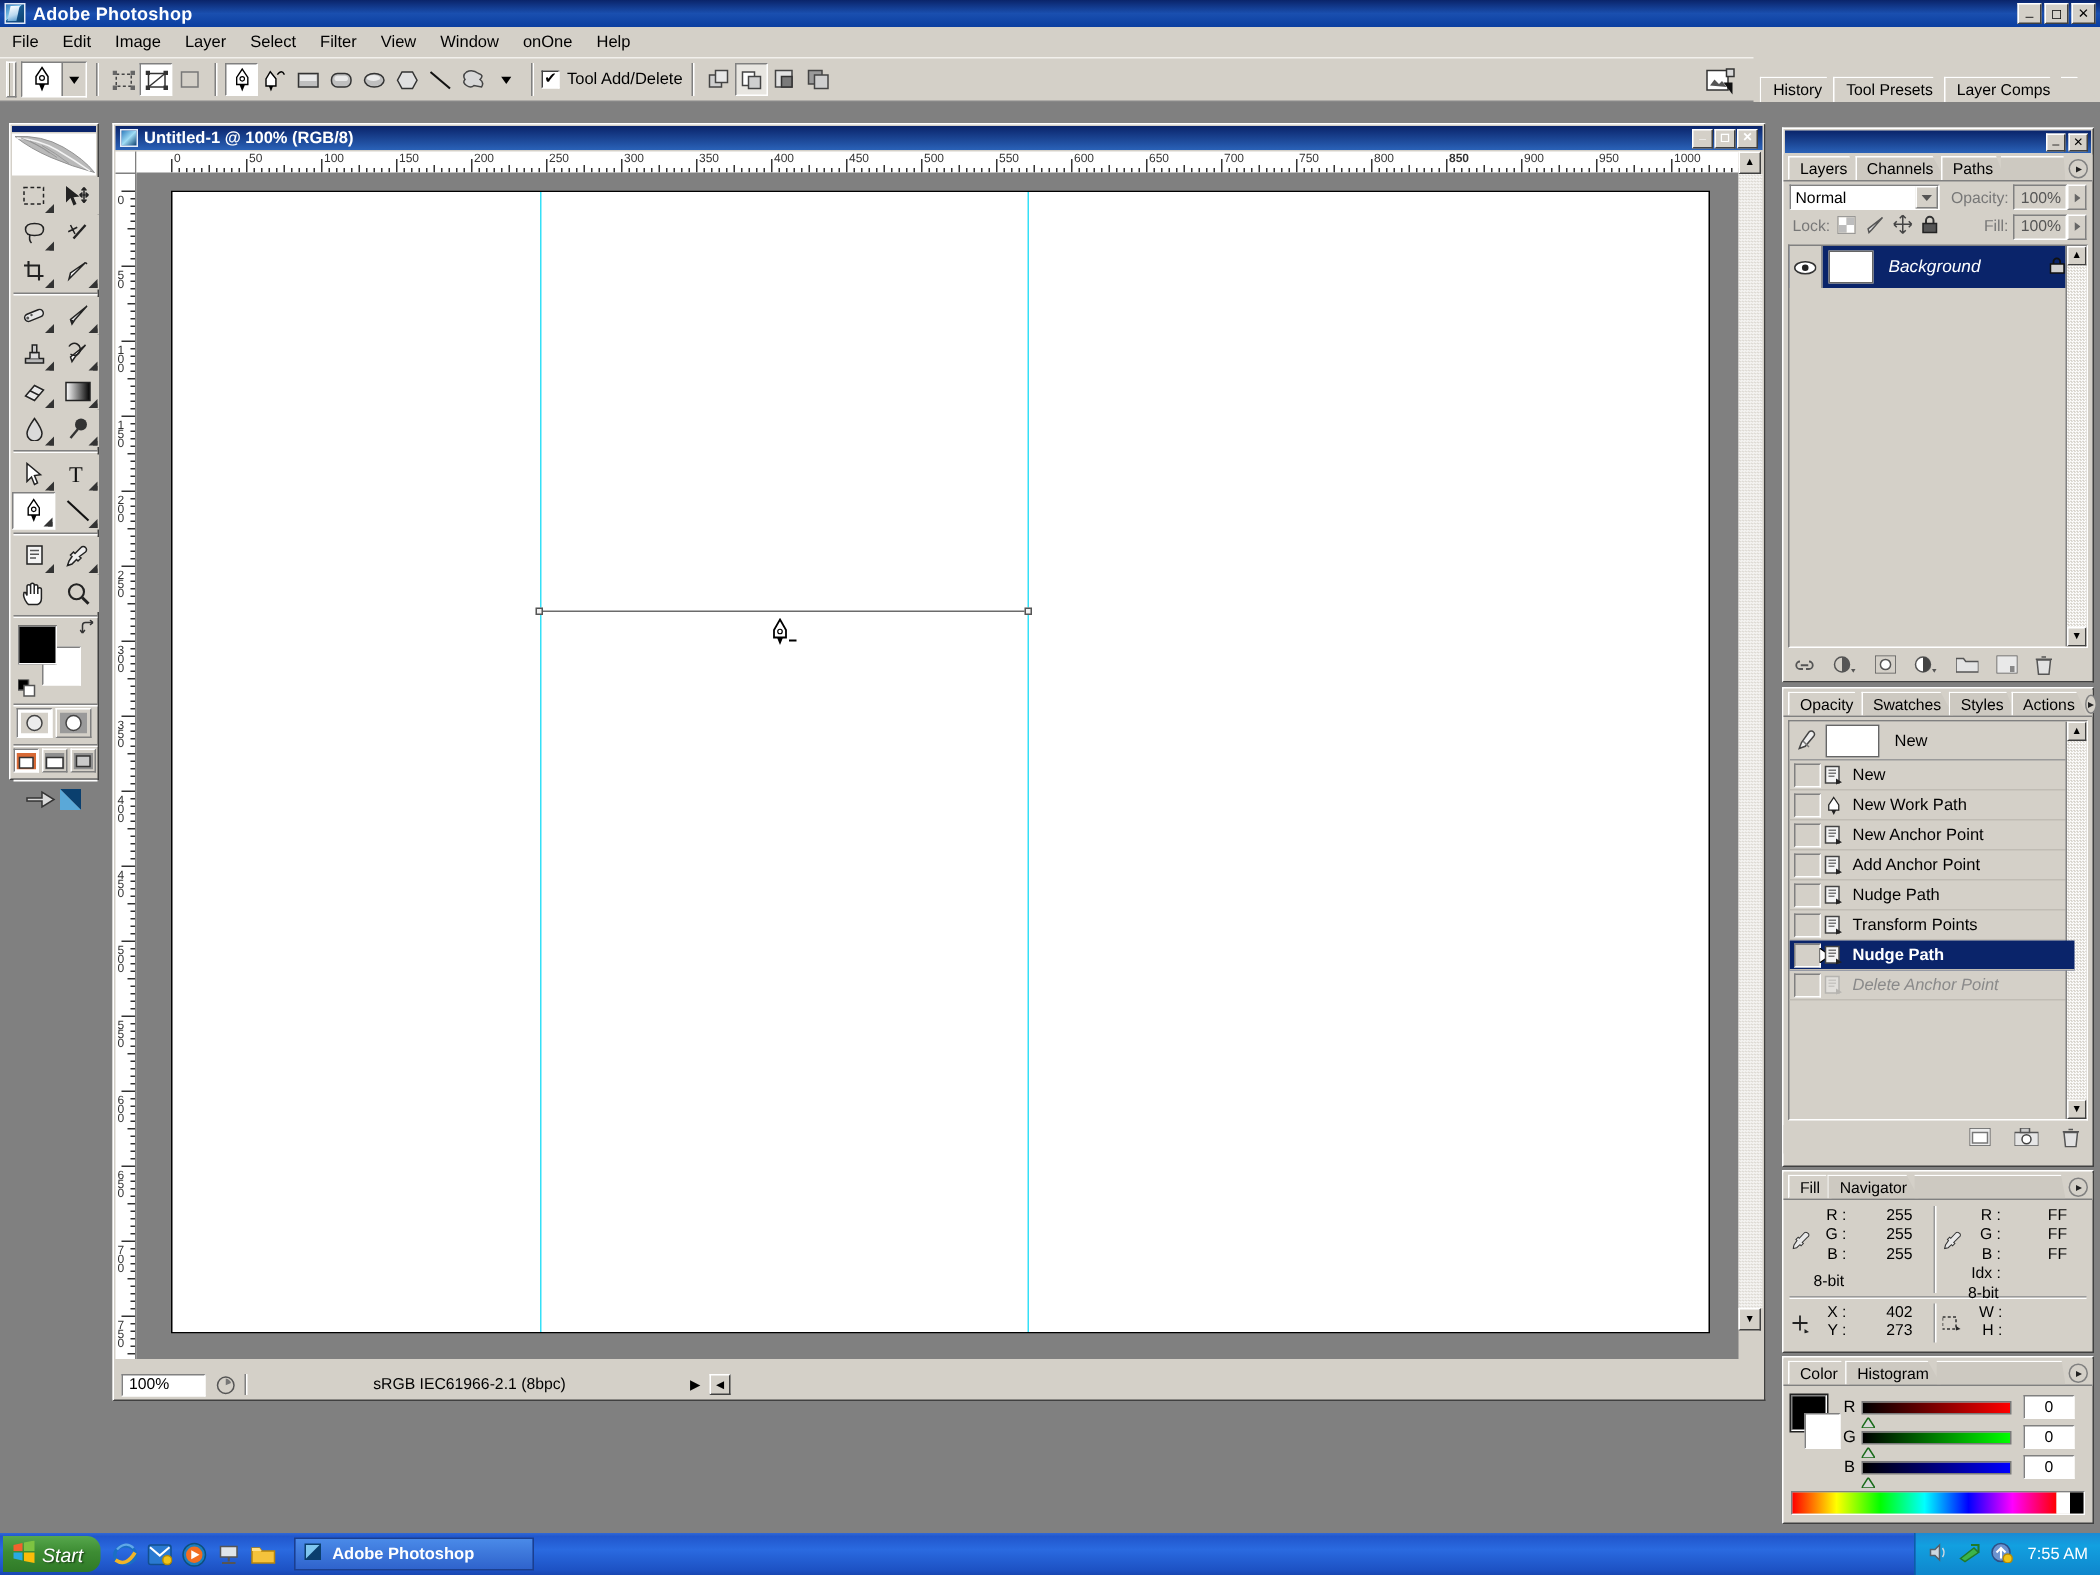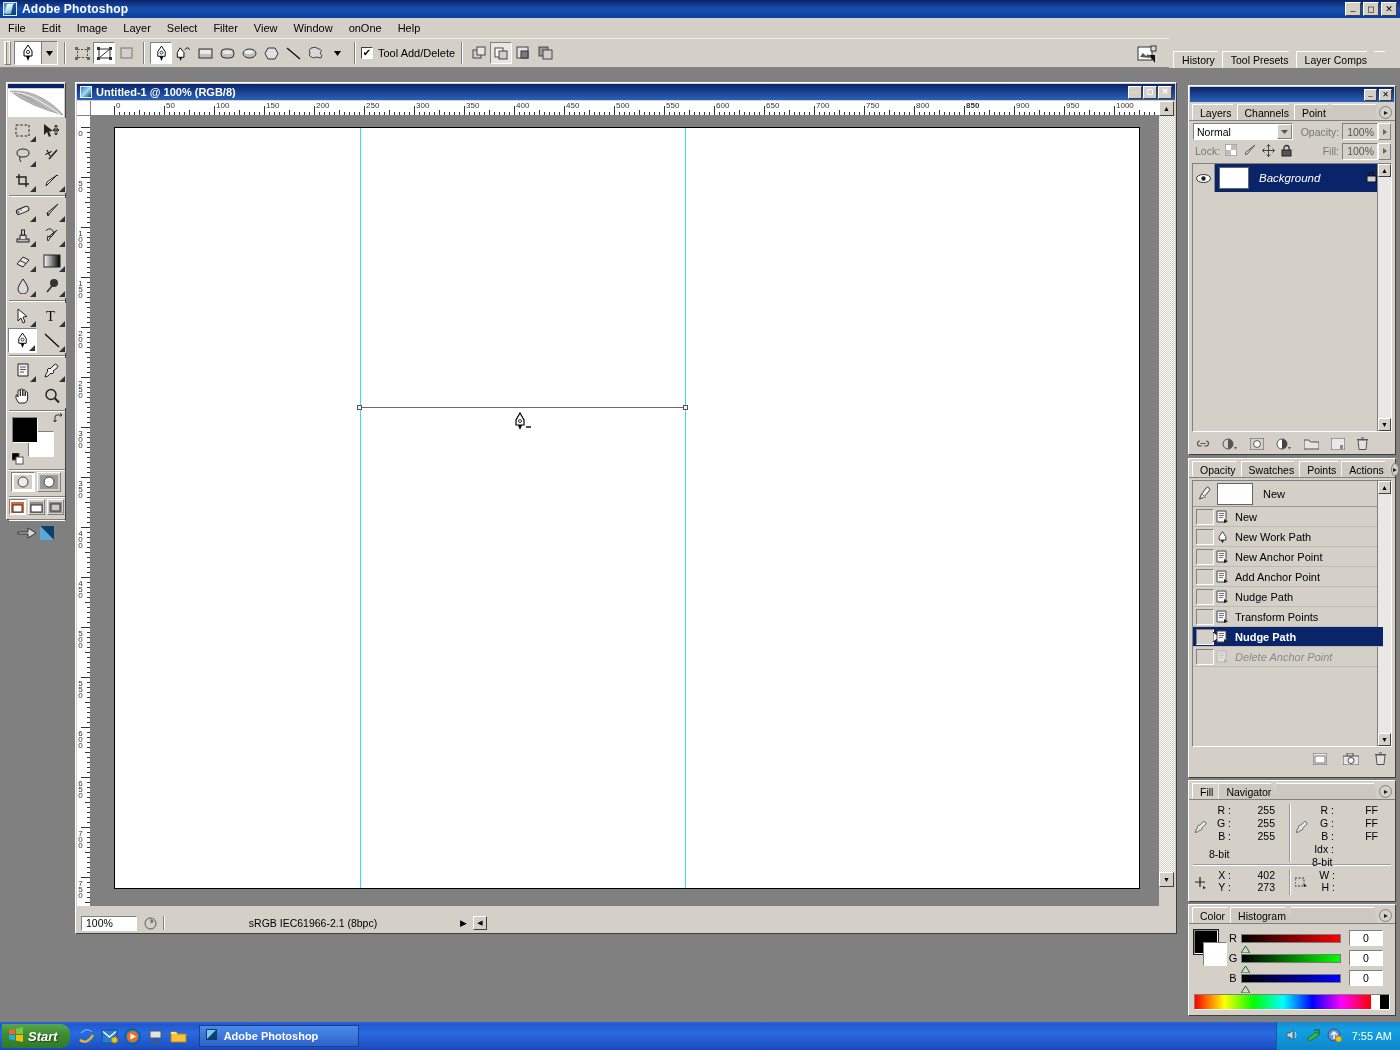--- a/index.html
+++ b/index.html
@@ -210,21 +210,21 @@
     border-color:#808080 #fff #fff #808080;font-size:10.5px;display:flex;align-items:center;
     justify-content:center;color:#000;}
 
   
   #taskbar{position:absolute;left:0;bottom:0;width:1400px;height:28px;
     background:linear-gradient(to bottom,#3168d5 0%,#2157cd 8%,#2a6ae0 40%,#1d52c4 88%,#1946b2 100%);
     display:flex;align-items:center;}
   #startbtn{height:24px;margin-left:2px;padding:0 12px 0 6px;display:flex;align-items:center;
     gap:4px;border-radius:0 9px 9px 0;
     background:linear-gradient(to bottom,#56a74c 0%,#3d8c33 45%,#2f7a27 100%);
-    color:#fff;font-weight:bold;font-style:italic;font-size:13px;
+    color:#fff;font-weight:normal;font-style:italic;font-size:13px;
     text-shadow:1px 1px 1px rgba(0,0,0,.5);}
   .qlaunch{display:flex;align-items:center;gap:6px;margin-left:8px;}
   .qicon{width:17px;height:17px;}
   #taskitem{height:22px;margin-left:12px;display:flex;align-items:center;gap:5px;
     padding:0 10px 0 5px;min-width:160px;
     background:linear-gradient(to bottom,#4a8ae8,#2f63cc);
     border:1px solid #1b3f8f;color:#fff;font-size:11px;font-weight:bold;}
   #tray{margin-left:auto;height:28px;display:flex;align-items:center;gap:6px;
     padding:0 8px 0 8px;
     background:linear-gradient(to bottom,#1a8ad4 0%,#12a0e0 30%,#0f86cc 100%);
@@ -1118,21 +1118,21 @@
     <div class="pbtn">
         <span style="margin-top:-3px">_</span>
       </div>
     <div class="pbtn">
         <span>✕</span>
       </div>
   </div>
   <div class="tabrow">
     <div class="ptab active">Layers</div>
     <div class="ptab">Channels</div>
-    <div class="ptab">Point</div>
+    <div class="ptab">Paths</div>
     <div class="ptab-fill"></div>
     <div class="pmenu">
       <svg width="6" height="6">
           <path d="M1 1 L5 3 L1 5 Z" fill="#222"></path>
         </svg>
     </div>
   </div>
 
   <div style="display:flex;align-items:center;height:19px;padding:2px 4px 0 4px;">
     <div class="whitefield" style="width:100px;height:17px;justify-content:space-between;padding-right:0;">
@@ -1255,21 +1255,21 @@
           <path d="M0 2.5 L11 2.5 M4 1 L7 1" stroke="#555"></path>
         </svg>
     </span>
   </div>
 </div>
 
 <div class="palette" id="history-palette" style="left:1188px;top:458px;width:208px;height:320px;">
   <div class="tabrow" style="margin-top:1px;">
     <div class="ptab active">Opacity</div>
     <div class="ptab">Swatches</div>
-    <div class="ptab">Points</div>
+    <div class="ptab">Styles</div>
     <div class="ptab">Actions</div>
     <div class="ptab-fill"></div>
     <div class="pmenu">
       <svg width="6" height="6">
           <path d="M1 1 L5 3 L1 5 Z" fill="#222"></path>
         </svg>
     </div>
   </div>
 
   <div class="listpane" style="margin:2px 3px 0 3px;height:267px;">

